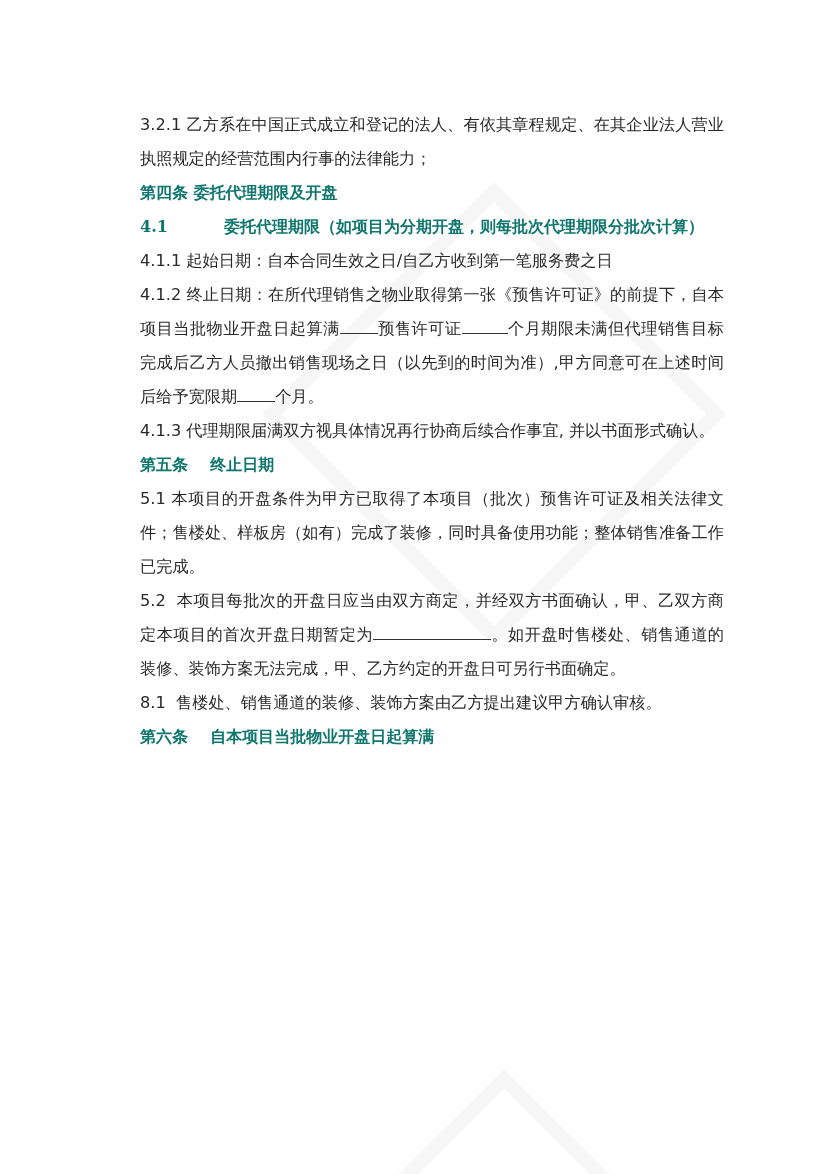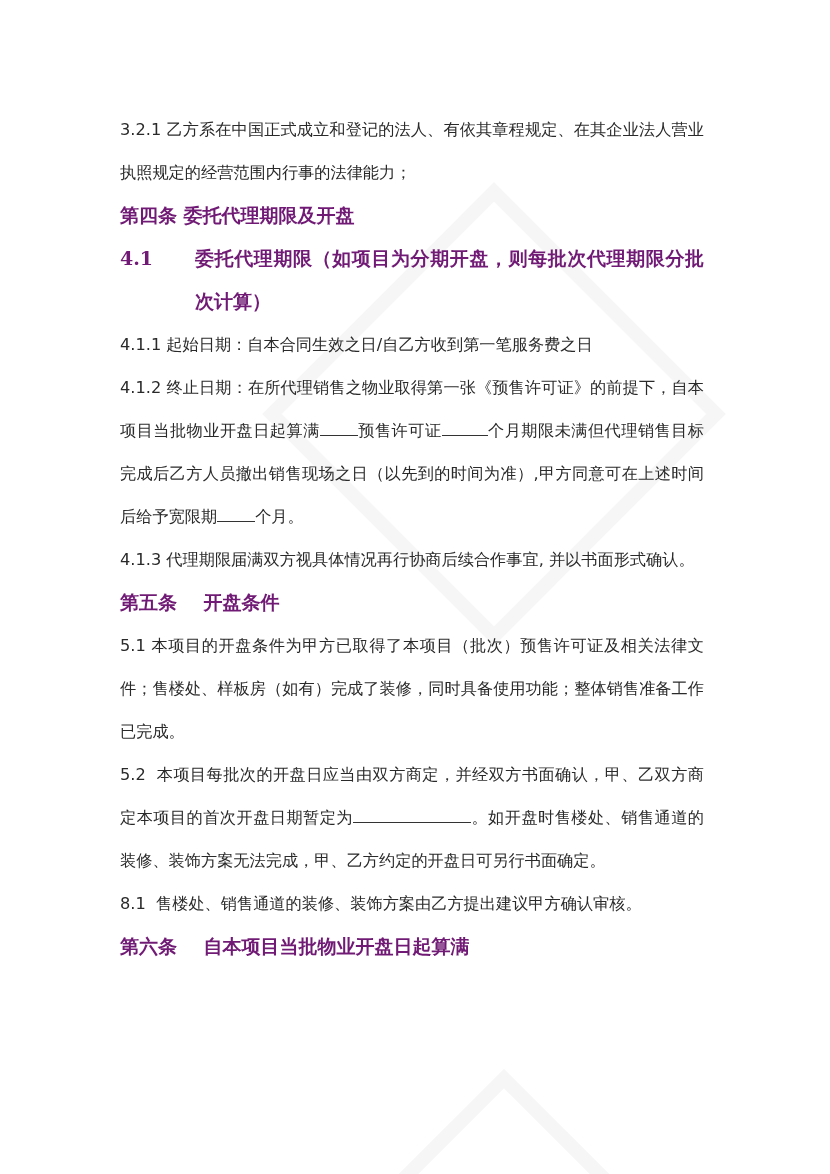--- a/index.html
+++ b/index.html
@@ -2,25 +2,25 @@
 <html><head>
   <meta charset="utf-8">
   <style>
     html, body { margin: 0; padding: 0; background: #ffffff; }
     body {
       width: 830px; height: 1174px; position: relative; overflow: hidden;
       font-family: "DejaVu Sans", "Liberation Sans", sans-serif;
       color: #2a2a2a;
     }
     .page {
-      position: absolute; left: 120px; top: 108px; width: 584px;
-      font-size: 16.2px; line-height: 43px;
+      position: absolute; left: 140px; top: 108px; width: 584px;
+      font-size: 16.2px; line-height: 34px;
     }
     .p { margin: 0; text-align: justify; text-align-last: left; white-space: normal; }
-    .h { font-weight: bold; font-family: "DejaVu Serif", "Liberation Serif", serif; color: #701a75; font-size: 19px; }
+    .h { font-weight: bold; font-family: "DejaVu Serif", "Liberation Serif", serif; color: #0f766e; font-size: 16px; }
     .h41 { display: flex; }
     .h41 .num { width: 84px; }
     .blank { display: inline-block; border-bottom: 1px solid #333; height: 18px; vertical-align: baseline; }
     .watermark {
       position: absolute; pointer-events: none;
       border: 14px solid rgba(0,0,0,0.035);
       transform: rotate(45deg);
     }
   </style>
 </head>
@@ -32,18 +32,18 @@
 <div class="page">
   <p class="p">3.2.1 乙方系在中国正式成立和登记的法人、有依其章程规定、在其企业法人营业执照规定的经营范围内行事的法律能力；</p>
   <p class="p h">第四条  委托代理期限及开盘</p>
   <p class="p h h41">
     <span class="num">4.1</span>
     <span>委托代理期限（如项目为分期开盘，则每批次代理期限分批次计算）</span>
   </p>
   <p class="p">4.1.1 起始日期：自本合同生效之日/自乙方收到第一笔服务费之日</p>
   <p class="p"><span>4.1.2 终止日期：在所代理销售之物业取得第一张《预售许可证》的前提下，自本项目当批物业开盘日起算满</span><span class="blank" style="width:38px"></span><span>预售许可证</span><span class="blank" style="width:46px"></span><span>个月期限未满但代理销售目标完成后乙方人员撤出销售现场之日（以先到的时间为准）,甲方同意可在上述时间后给予宽限期</span><span class="blank" style="width:38px"></span><span>个月。</span></p>
   <p class="p">4.1.3 代理期限届满双方视具体情况再行协商后续合作事宜, 并以书面形式确认。</p>
-  <p class="p h" style="white-space:pre">第五条    开盘条件</p>
+  <p class="p h" style="white-space:pre">第五条    终止日期</p>
   <p class="p">5.1 本项目的开盘条件为甲方已取得了本项目（批次）预售许可证及相关法律文件；售楼处、样板房（如有）完成了装修，同时具备使用功能；整体销售准备工作已完成。</p>
   <p class="p"><span style="white-space:pre-wrap">5.2  本项目每批次的开盘日应当由双方商定，并经双方书面确认，甲、乙双方商定本项目的首次开盘日期暂定为</span><span class="blank" style="width:118px"></span><span>。如开盘时售楼处、销售通道的装修、装饰方案无法完成，甲、乙方约定的开盘日可另行书面确定。</span></p>
   <p class="p" style="white-space:pre-wrap">8.1  售楼处、销售通道的装修、装饰方案由乙方提出建议甲方确认审核。</p>
   <p class="p h" style="white-space:pre">第六条    自本项目当批物业开盘日起算满</p>
 </div>
 
 </body></html>

